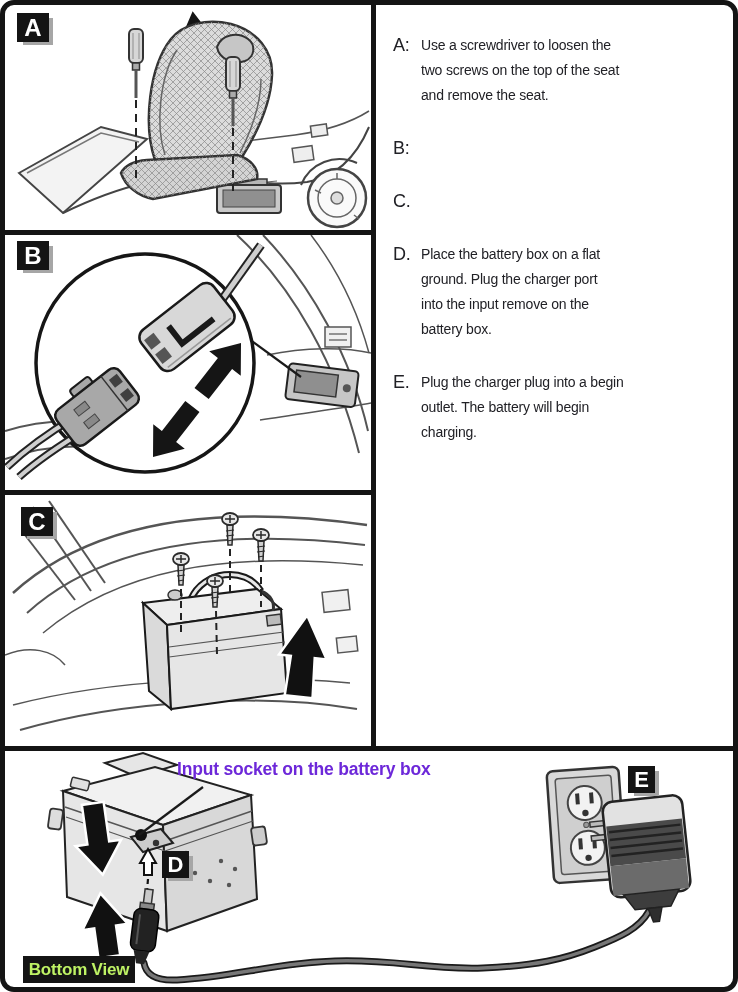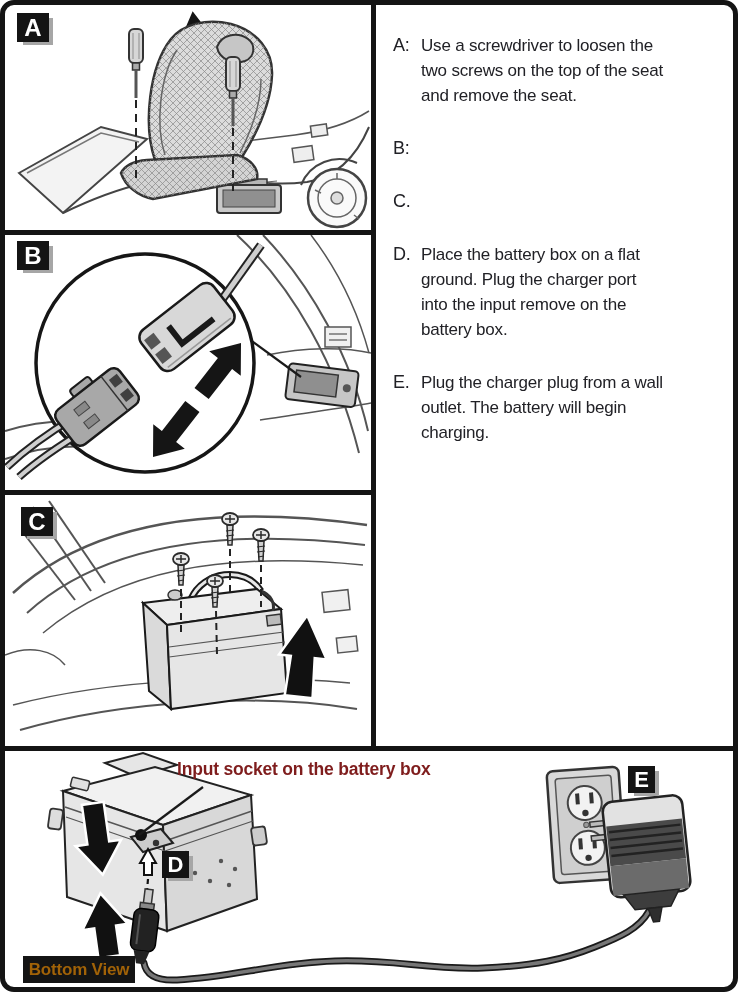--- a/index.html
+++ b/index.html
@@ -34,32 +34,32 @@
   .instructions{
     position:absolute;left:371px;top:0;width:357px;height:741px;
     box-sizing:border-box;padding:28px 6px 0 17px;
     color:#212126;
   }
   .instr{display:flex;margin-bottom:28px;}
   .instr .pfx{
     flex:0 0 28px;font-size:18px;line-height:25px;letter-spacing:-0.2px;
   }
   .instr .itext{
-    font-size:17px;line-height:25px;letter-spacing:-0.2px;
+    font-size:14px;line-height:25px;letter-spacing:-0.2px;
     white-space:pre-line;
   }
   
   .socket-caption{
     position:absolute;left:172px;top:8px;
-    font-size:17.5px;font-weight:bold;color:#7f1d1d;letter-spacing:-0.2px;
+    font-size:17.5px;font-weight:bold;color:#6d28d9;letter-spacing:-0.2px;
     z-index:4;
   }
   .view-tag{
     position:absolute;left:18px;top:205px;width:112px;height:27px;
-    background:#141414;color:#a16207;
+    background:#141414;color:#bef264;
     display:flex;align-items:center;justify-content:center;
     font-size:17px;font-weight:bold;letter-spacing:-0.2px;
     z-index:5;
   }
 </style>
 </head>
 <body>
 
 <div class="page">
   <div class="inner">
@@ -292,21 +292,21 @@
       </div>
       <div class="instr">
         <span class="pfx">D.</span>
         <div class="itext">Place the battery box on a flat
 ground.  Plug the charger port
 into the input remove on the
 battery box.</div>
       </div>
       <div class="instr">
         <span class="pfx">E.</span>
-        <div class="itext">Plug the charger plug from a wall
+        <div class="itext">Plug the charger plug into a begin
 outlet. The battery will begin
 charging.</div>
       </div>
     </div>
 
     <div class="divider" style="left:0;top:741px;width:728px;height:5px;"></div>
 
     <div class="panel" style="left:0;top:746px;width:728px;height:236px;">
       <svg width="728" height="236" viewBox="0 0 728 236">
 

